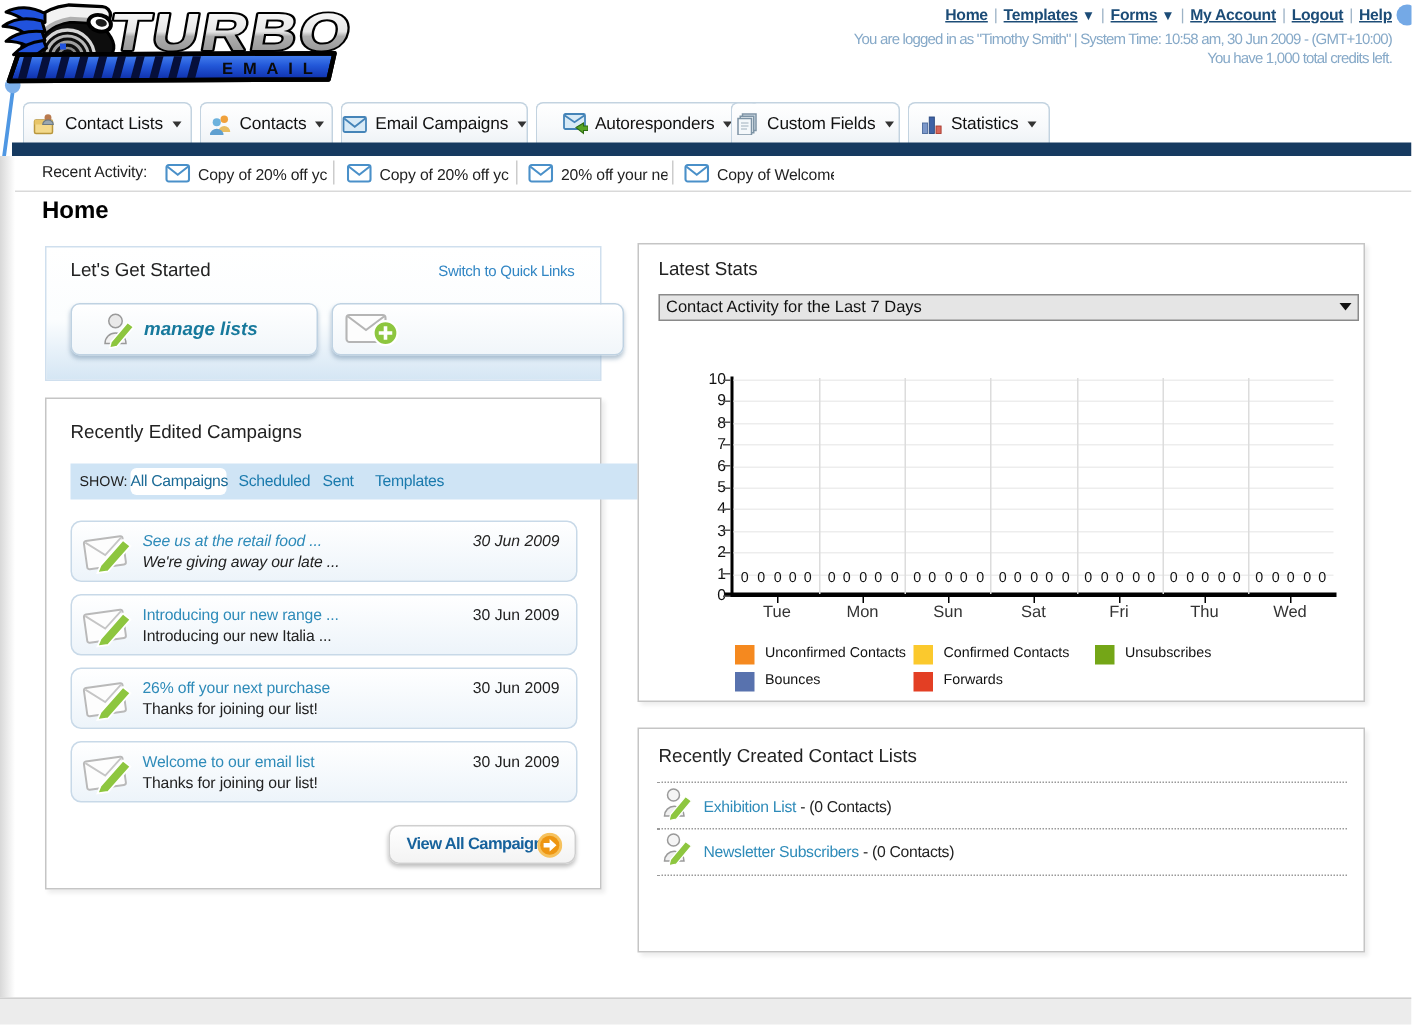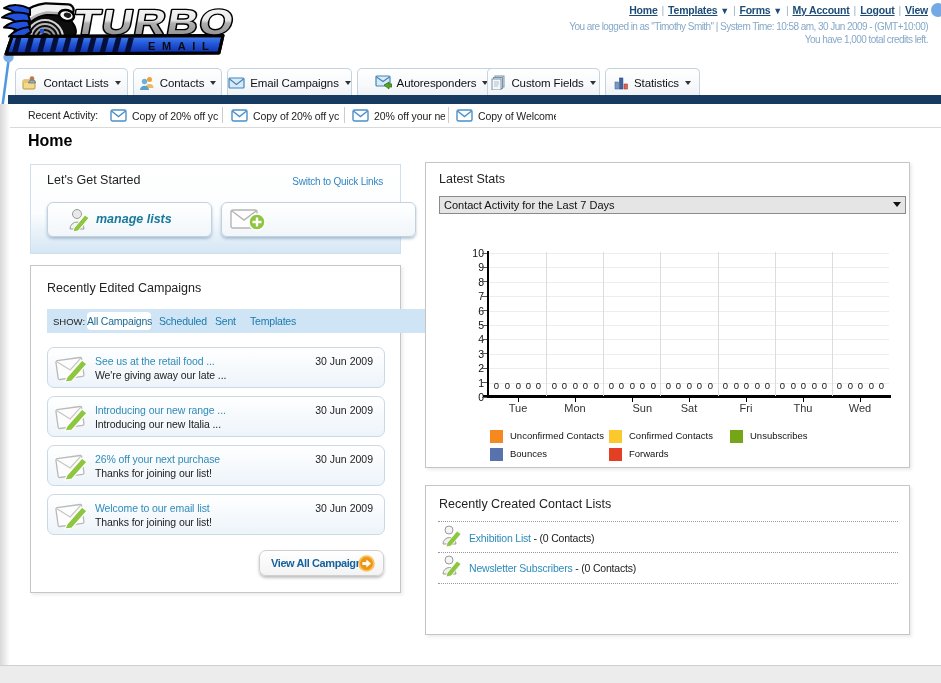--- a/index.html
+++ b/index.html
@@ -61,21 +61,21 @@
 #clists{left:425px;top:485px;width:483px;height:148px;}
 #clists h2{position:absolute;left:13px;top:11px;margin:0;font-size:12.5px;font-weight:normal;color:#222;}
 .dotline{position:absolute;left:12px;width:460px;border-top:1px dotted #9a9a9a;}
 .clitem{position:absolute;left:43px;font-size:10.5px;letter-spacing:-0.2px;color:#222;white-space:nowrap;}
 .clitem a{color:#2e8bb9;text-decoration:none;}
 </style>
 </head>
 <body>
 <div id="page">
 
-<div id="toplinks"><a href="#">Home</a><span class="sep">|</span><a href="#">Templates</a> <span class="dar">▼</span><span class="sep">|</span><a href="#">Forms</a> <span class="dar">▼</span><span class="sep">|</span><a href="#">My Account</a><span class="sep">|</span><a href="#">Logout</a><span class="sep">|</span><a href="#">View</a></div>
+<div id="toplinks"><a href="#">Home</a><span class="sep">|</span><a href="#">Templates</a> <span class="dar">▼</span><span class="sep">|</span><a href="#">Forms</a> <span class="dar">▼</span><span class="sep">|</span><a href="#">My Account</a><span class="sep">|</span><a href="#">Logout</a><span class="sep">|</span><a href="#">Help</a></div>
 <div class="inf" style="top:21px;">You are logged in as "Timothy Smith" | System Time: 10:58 am, 30 Jun 2009 - (GMT+10:00)</div>
 <div class="inf" style="top:34px;">You have 1,000 total credits left.</div>
 <div class="abs" style="left:931px;top:3px;width:14px;height:14px;border-radius:50%;background:#74a9e6;"></div>
 
 <svg class="abs" style="left:0;top:0;" width="245" height="125" viewBox="0 0 245 125">
   <defs>
     <linearGradient id="chrome" x1="0" y1="0" x2="0" y2="1">
       <stop offset="0" stop-color="#ffffff"></stop>
           <stop offset="0.48" stop-color="#e6e6e6"></stop>
           <stop offset="0.56" stop-color="#aeaeae"></stop>
@@ -224,21 +224,21 @@
 
 <div id="campaigns" class="panel">
   <h2>Recently Edited Campaigns</h2>
   <div id="showbar">
     <span class="sh">SHOW:</span>
     <span class="pill">All Campaigns</span>
     <a href="#" style="left:112px;">Scheduled</a>
     <a href="#" style="left:168px;">Sent</a>
     <a href="#" style="left:203px;">Templates</a>
   </div>
-  <div class="card" style="top:81px;">
+  <div class="card" style="top:81px;font-style:italic;">
     <svg class="env" width="38" height="32" viewBox="0 0 38 32">
           <g transform="rotate(-8 16 16)">
             <rect x="3" y="6" width="26" height="19" rx="1.5" fill="#fdfdfd" stroke="#b9b9b9" stroke-width="1.3"></rect>
             <path d="M4,7 L16,17 L28,7" fill="none" stroke="#c5c5c5" stroke-width="1.2"></path>
           </g>
           <path d="M13,24 L28,7 L33,11 L18,28 L11,29 Z" fill="#8dc63f" stroke="#fff" stroke-width="1.2"></path>
         </svg>
     <span class="t1">See us at the retail food ...</span>
     <span class="t2">We're giving away our late ...</span>
     <span class="dt">30 Jun 2009</span>
@@ -362,21 +362,21 @@
   <div class="abs" style="left:373px;top:217px;width:9px;text-align:center;font-size:9.5px;color:#111;">0</div>
   <div class="abs" style="left:384px;top:217px;width:9px;text-align:center;font-size:9.5px;color:#111;">0</div>
   <div class="abs" style="left:394px;top:217px;width:9px;text-align:center;font-size:9.5px;color:#111;">0</div>
   <div class="abs" style="left:409px;top:217px;width:9px;text-align:center;font-size:9.5px;color:#111;">0</div>
   <div class="abs" style="left:420px;top:217px;width:9px;text-align:center;font-size:9.5px;color:#111;">0</div>
   <div class="abs" style="left:430px;top:217px;width:9px;text-align:center;font-size:9.5px;color:#111;">0</div>
   <div class="abs" style="left:441px;top:217px;width:9px;text-align:center;font-size:9.5px;color:#111;">0</div>
   <div class="abs" style="left:451px;top:217px;width:9px;text-align:center;font-size:9.5px;color:#111;">0</div>
   <div class="abs" style="left:72px;top:239px;width:40px;text-align:center;font-size:11px;color:#333;">Tue</div>
   <div class="abs" style="left:129px;top:239px;width:40px;text-align:center;font-size:11px;color:#333;">Mon</div>
-  <div class="abs" style="left:186px;top:239px;width:40px;text-align:right;font-size:11px;color:#333;">Sun</div>
+  <div class="abs" style="left:186px;top:239px;width:40px;text-align:center;font-size:11px;color:#333;">Sun</div>
   <div class="abs" style="left:243px;top:239px;width:40px;text-align:center;font-size:11px;color:#333;">Sat</div>
   <div class="abs" style="left:300px;top:239px;width:40px;text-align:center;font-size:11px;color:#333;">Fri</div>
   <div class="abs" style="left:357px;top:239px;width:40px;text-align:center;font-size:11px;color:#333;">Thu</div>
   <div class="abs" style="left:414px;top:239px;width:40px;text-align:center;font-size:11px;color:#333;">Wed</div>
   <div class="abs" style="left:92px;top:235px;width:1px;height:4px;background:#000;"></div>
       <div class="abs" style="left:149px;top:235px;width:1px;height:4px;background:#000;"></div>
       <div class="abs" style="left:206px;top:235px;width:1px;height:4px;background:#000;"></div>
       <div class="abs" style="left:263px;top:235px;width:1px;height:4px;background:#000;"></div>
       <div class="abs" style="left:320px;top:235px;width:1px;height:4px;background:#000;"></div>
       <div class="abs" style="left:377px;top:235px;width:1px;height:4px;background:#000;"></div>

